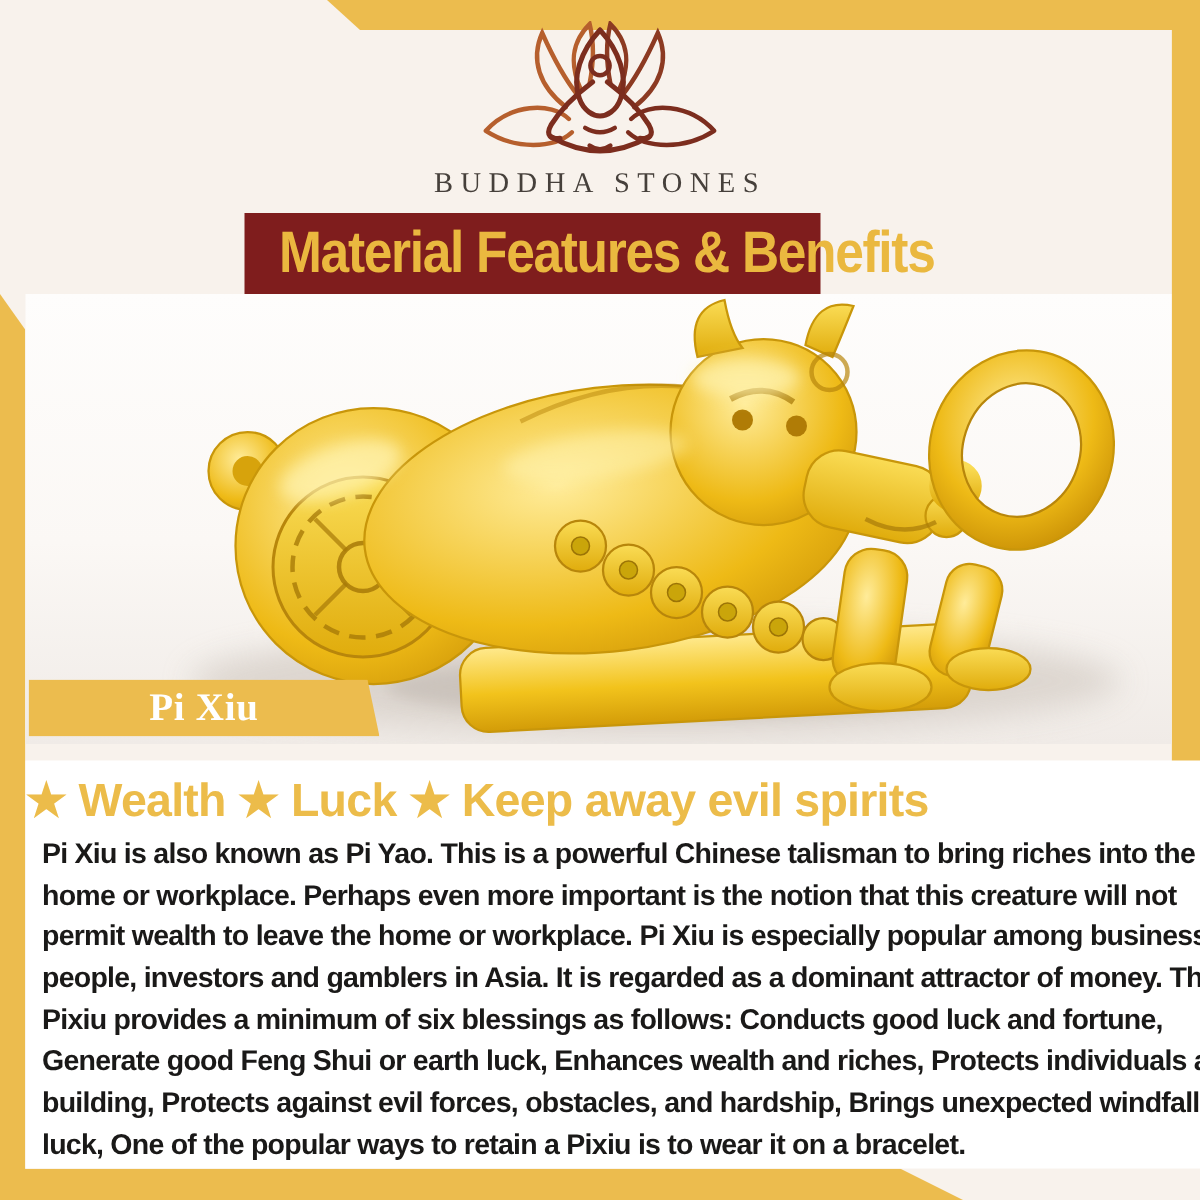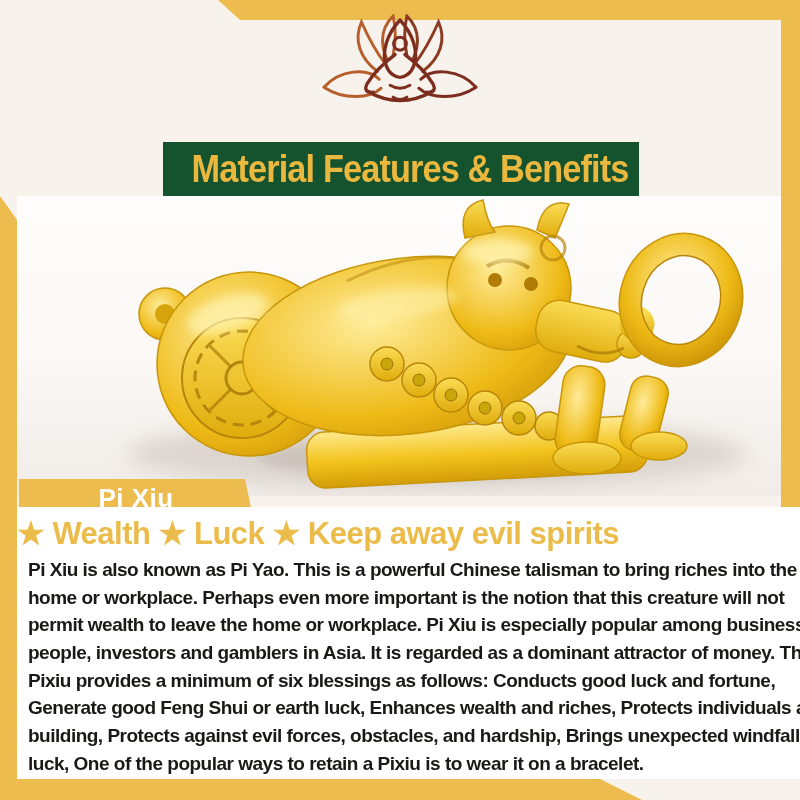--- a/index.html
+++ b/index.html
@@ -17,31 +17,31 @@
     clip-path:polygon(0 0,17px 24px,17px 604px,0 604px);}
   .stripe-right{left:781px;top:20px;width:19px;height:572px;
     clip-path:polygon(0 0,19px 0,19px 572px,0 558px);}
   .stripe-bottom{left:0;top:779px;width:642px;height:21px;
     clip-path:polygon(0 0,600px 0,642px 21px,0 21px);}
   
   .logo{left:316px;top:14px;width:168px;height:99px;}
   .brand{left:0;top:112px;width:800px;text-align:center;
     font-family:"Liberation Serif",serif;font-size:19px;letter-spacing:5px;
     color:#46403b;}
-  .material-band{left:163px;top:142px;width:476px;height:54px;background:#14532d;}
+  .material-band{left:163px;top:142px;width:384px;height:54px;background:#7f1d1d;}
   .material-title{width:100%;height:54px;line-height:54px;text-align:center;
     font-size:39px;font-weight:700;letter-spacing:-1px;color:#eab83f;
     transform:scaleX(.88);transform-origin:50% 50%;white-space:nowrap;}
   
   .photo{left:17px;top:196px;width:764px;height:300px;
     background:linear-gradient(180deg,#fefdfc 0%,#fbf8f5 55%,#f0ebe7 100%);}
   .photo svg{display:block;}
   
-  .pixiu-banner{left:19px;top:479px;width:234px;height:38px;background:#ecbc4e;
-    clip-path:polygon(0 0,226px 0,234px 38px,0 38px);}
+  .pixiu-banner{left:19px;top:453px;width:234px;height:38px;background:#ecbc4e;
+    clip-path:polygon(0 0,226px 0,234px 38px,0 38px);font-family:Liberation Serif, serif;}
   .pixiu-banner .label{width:100%;height:38px;line-height:38px;text-align:center;
     color:#ffffff;font-size:26px;font-weight:700;letter-spacing:.5px;}
   
   .panel{left:17px;top:507px;width:783px;height:272px;background:#ffffff;}
   .headline{position:absolute;top:8px;left:0;width:100%;
     font-size:31px;font-weight:700;letter-spacing:-.5px;color:#ecbc4a;white-space:nowrap;}
   .para{position:absolute;left:11px;top:49px;}
   .para-line{height:27.7px;line-height:27.7px;white-space:nowrap;
     font-size:19px;font-weight:700;letter-spacing:-.5px;color:#1a1918;}
 </style>
@@ -70,20 +70,21 @@
       <path d="M85,6 C72,20 66,38 71,52 C74,61 81,64 85,64 C89,64 96,61 99,52 C104,38 98,20 85,6" stroke="#7c2d1e" stroke-width="3.4"></path>
 
       <circle cx="85" cy="30" r="6.5" stroke="#7c2d1e" stroke-width="3"></circle>
       <path d="M80,41 C72,47 60,57 52,70 C48,77 52,80 58,79" stroke="#7c2d1e" stroke-width="3.4"></path>
       <path d="M90,41 C98,47 110,57 118,70 C122,77 118,80 112,79" stroke="#7c2d1e" stroke-width="3.4"></path>
       <path d="M75,72 Q85,78 95,72" stroke="#7c2d1e" stroke-width="3"></path>
       <path d="M52,78 Q85,97 118,78" stroke="#7c2d1e" stroke-width="3.4"></path>
       <path d="M78,84 q7,5 14,0" stroke="#7c2d1e" stroke-width="3"></path>
     </svg>
   </div>
+  <div class="abs brand">BUDDHA STONES</div>
 
   <div class="abs material-band">
     <div class="material-title">Material Features &amp; Benefits</div>
   </div>
 
   <div class="abs photo">
     <svg width="764" height="300" viewBox="0 0 764 300">
       <defs>
         <linearGradient id="gold1" x1="0" y1="0" x2="0" y2="1">
           <stop offset="0" stop-color="#ffe98c"></stop>

